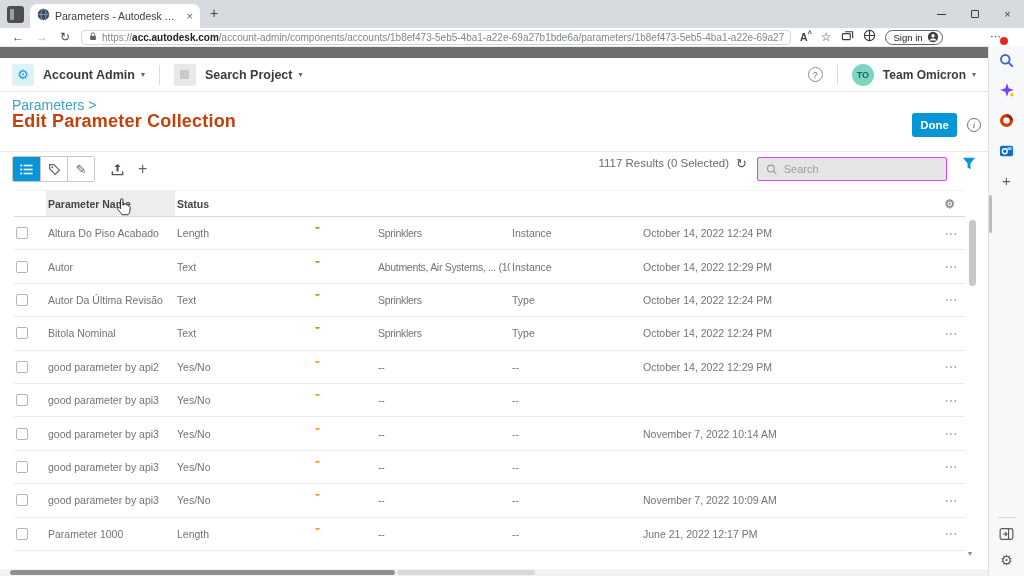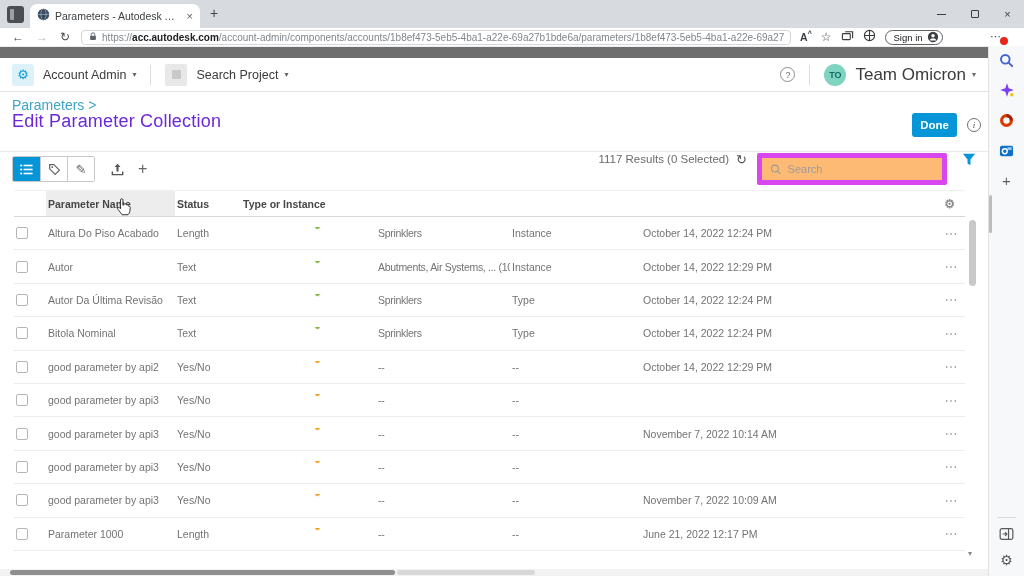--- a/index.html
+++ b/index.html
@@ -43,47 +43,47 @@
   .sb-plus{font-size:15px;color:#5f5f5f;font-weight:400}
   .sb-bottom{margin-top:auto;display:flex;flex-direction:column;align-items:center;margin-bottom:6px}
   .sb-div{width:18px;height:1px;background:#d9d9d9;margin-bottom:6px}
   .sb-gear{font-size:14px;color:#5a5a5a;line-height:1}
   .sb-scroll{position:absolute;left:0;top:149px;width:3px;height:38px;background:#bcbcbc;border-radius:2px}
 
   
   .app{position:absolute;top:58px;left:0;width:988px;height:518px;background:#fff}
   .appheader{position:absolute;top:0;left:0;right:0;height:34px;border-bottom:1px solid #e4e4e4;display:flex;align-items:center;padding:0 12px}
   .prod-badge{width:22px;height:22px;background:#ddf1f9;border-radius:3px;display:flex;align-items:center;justify-content:center;font-size:13px;color:#13a0d6;line-height:1}
-  .h-label{font-size:12.5px;font-weight:400;color:#3b3b3b;margin-left:9px}
+  .h-label{font-size:12.5px;font-weight:700;color:#3b3b3b;margin-left:9px}
   .caret{font-size:8px;color:#666;margin-left:6px}
   .vdiv{width:1px;height:20px;background:#ddd;margin:0 14px}
   .proj-thumb{width:22px;height:22px;background:#e8e8e8;border-radius:2px;display:flex;align-items:center;justify-content:center}
   .proj-thumb-inner{width:9px;height:9px;background:#c9c9c9;border-radius:1px}
   .spacer{flex:1}
   .help-circle{width:15px;height:15px;border:1px solid #8b8b8b;border-radius:50%;display:flex;align-items:center;justify-content:center;font-size:9px;color:#6d6d6d}
   .avatar{width:22px;height:22px;border-radius:50%;background:#7fd3c1;color:#0d6d60;font-size:9px;font-weight:700;display:flex;align-items:center;justify-content:center}
 
   .crumb{position:absolute;left:12px;top:39px;font-size:14px;color:var(--link)}
-  .page-title{position:absolute;left:12px;top:53px;font-size:18px;color:#6d28d9;font-weight:400;letter-spacing:.2px}
+  .page-title{position:absolute;left:12px;top:53px;font-size:18px;color:#c2410c;font-weight:700;letter-spacing:.2px}
   .done-btn{position:absolute;right:31px;top:55px;width:45px;height:24px;background:var(--accent);color:#fff;border:none;border-radius:3px;font-size:11.5px;font-weight:700;font-family:inherit}
   .info-btn{position:absolute;right:7px;top:60px;width:14px;height:14px;border:1px solid #707070;border-radius:50%;font-size:9px;color:#555;display:flex;align-items:center;justify-content:center;font-family:"Liberation Serif",serif;font-style:italic;background:#fff}
   .sect-divider{position:absolute;left:0;right:0;top:93px;height:1px;background:#eaeaea}
 
   .toolbar{position:absolute;left:12px;right:12px;top:97px;height:28px;display:flex;align-items:center}
   .seg{display:flex;border:1px solid #c8c8c8;border-radius:2px;overflow:hidden;height:26px}
   .seg-btn{width:27px;height:24px;display:flex;align-items:center;justify-content:center;background:#fff;color:#5f6368;border-left:1px solid #c8c8c8}
   .seg-btn:first-child{border-left:none}
   .seg-btn.active{background:var(--accent);color:#fff}
   .pencil{font-size:13px;color:#666;line-height:1}
   .tool-ic{margin-left:15px;display:flex;align-items:center}
   .plus-btn{margin-left:13px;font-size:16px;color:#666;font-weight:400;line-height:1}
   .toolbar-right{margin-left:auto;display:flex;align-items:flex-start}
   .results{font-size:11.5px;color:#6b6b6b;white-space:nowrap}
   .refresh2{font-size:13px;color:#555;margin:0 10px 0 7px;line-height:1}
-  .searchbox{width:190px;height:32px;border:5px solid #d946ef;border-radius:2px;display:flex;align-items:center;padding:0 8px;gap:6px;background:#fdba74}
+  .searchbox{width:190px;height:24px;border:1px solid #d946ef;border-radius:2px;display:flex;align-items:center;padding:0 8px;gap:6px;background:#e5e5e5}
   .searchbox input{border:none;outline:none;font-size:11px;width:100%;color:#444;font-family:inherit;background:transparent}
   .searchbox input::placeholder{color:#9c9c9c}
   .funnel{margin-left:15px;display:flex;align-items:center}
 
   
   .ptable{position:absolute;left:14px;top:132px;width:951px}
   .thead{display:flex;align-items:stretch;height:27px;border-bottom:1px solid #d8d8d8;border-top:1px solid #f1f1f1}
   .th{font-size:10.5px;font-weight:700;color:#474747;white-space:nowrap;display:flex;align-items:center;padding:0 6px 0 2px}
   .c-check{width:32px;display:flex;align-items:center;padding-left:8px;flex:0 0 auto}
   .c-name{width:129px;flex:0 0 auto}
@@ -200,21 +200,21 @@
       <span class="vdiv"></span>
       <span class="proj-thumb">
           <span class="proj-thumb-inner"></span>
         </span>
       <span class="h-label">Search Project</span>
       <span class="caret">▾</span>
       <span class="spacer"></span>
       <span class="help-circle">?</span>
       <span class="vdiv"></span>
       <span class="avatar">TO</span>
-      <span class="h-label" style="font-size:17px">Team Omicron</span>
+      <span class="h-label" style="font-size:12px">Team Omicron</span>
       <span class="caret">▾</span>
     </div>
 
     <div class="crumb"><span>Parameters</span> <span>&gt;</span></div>
     <div class="page-title">Edit Parameter Collection</div>
     <button class="done-btn">Done</button>
     <span class="info-btn">i</span>
     <div class="sect-divider"></div>
 
     <div class="toolbar">
@@ -262,21 +262,20 @@
             </svg>
         </span>
       </div>
     </div>
 
     <div class="ptable">
       <div class="thead">
         <div class="th c-check"></div>
         <div class="th c-name">Parameter Name</div>
         <div class="th c-status">Status</div>
-        <div class="th c-toi">Type or Instance</div>
         <div class="th c-act">
             <span class="th-gear">⚙</span>
           </div>
       </div>
       <div class="tbody">
           <div class="tr">
     <div class="td c-check">
               <span class="checkbox"></span>
             </div>
     <div class="td c-name">Altura Do Piso Acabado</div>

